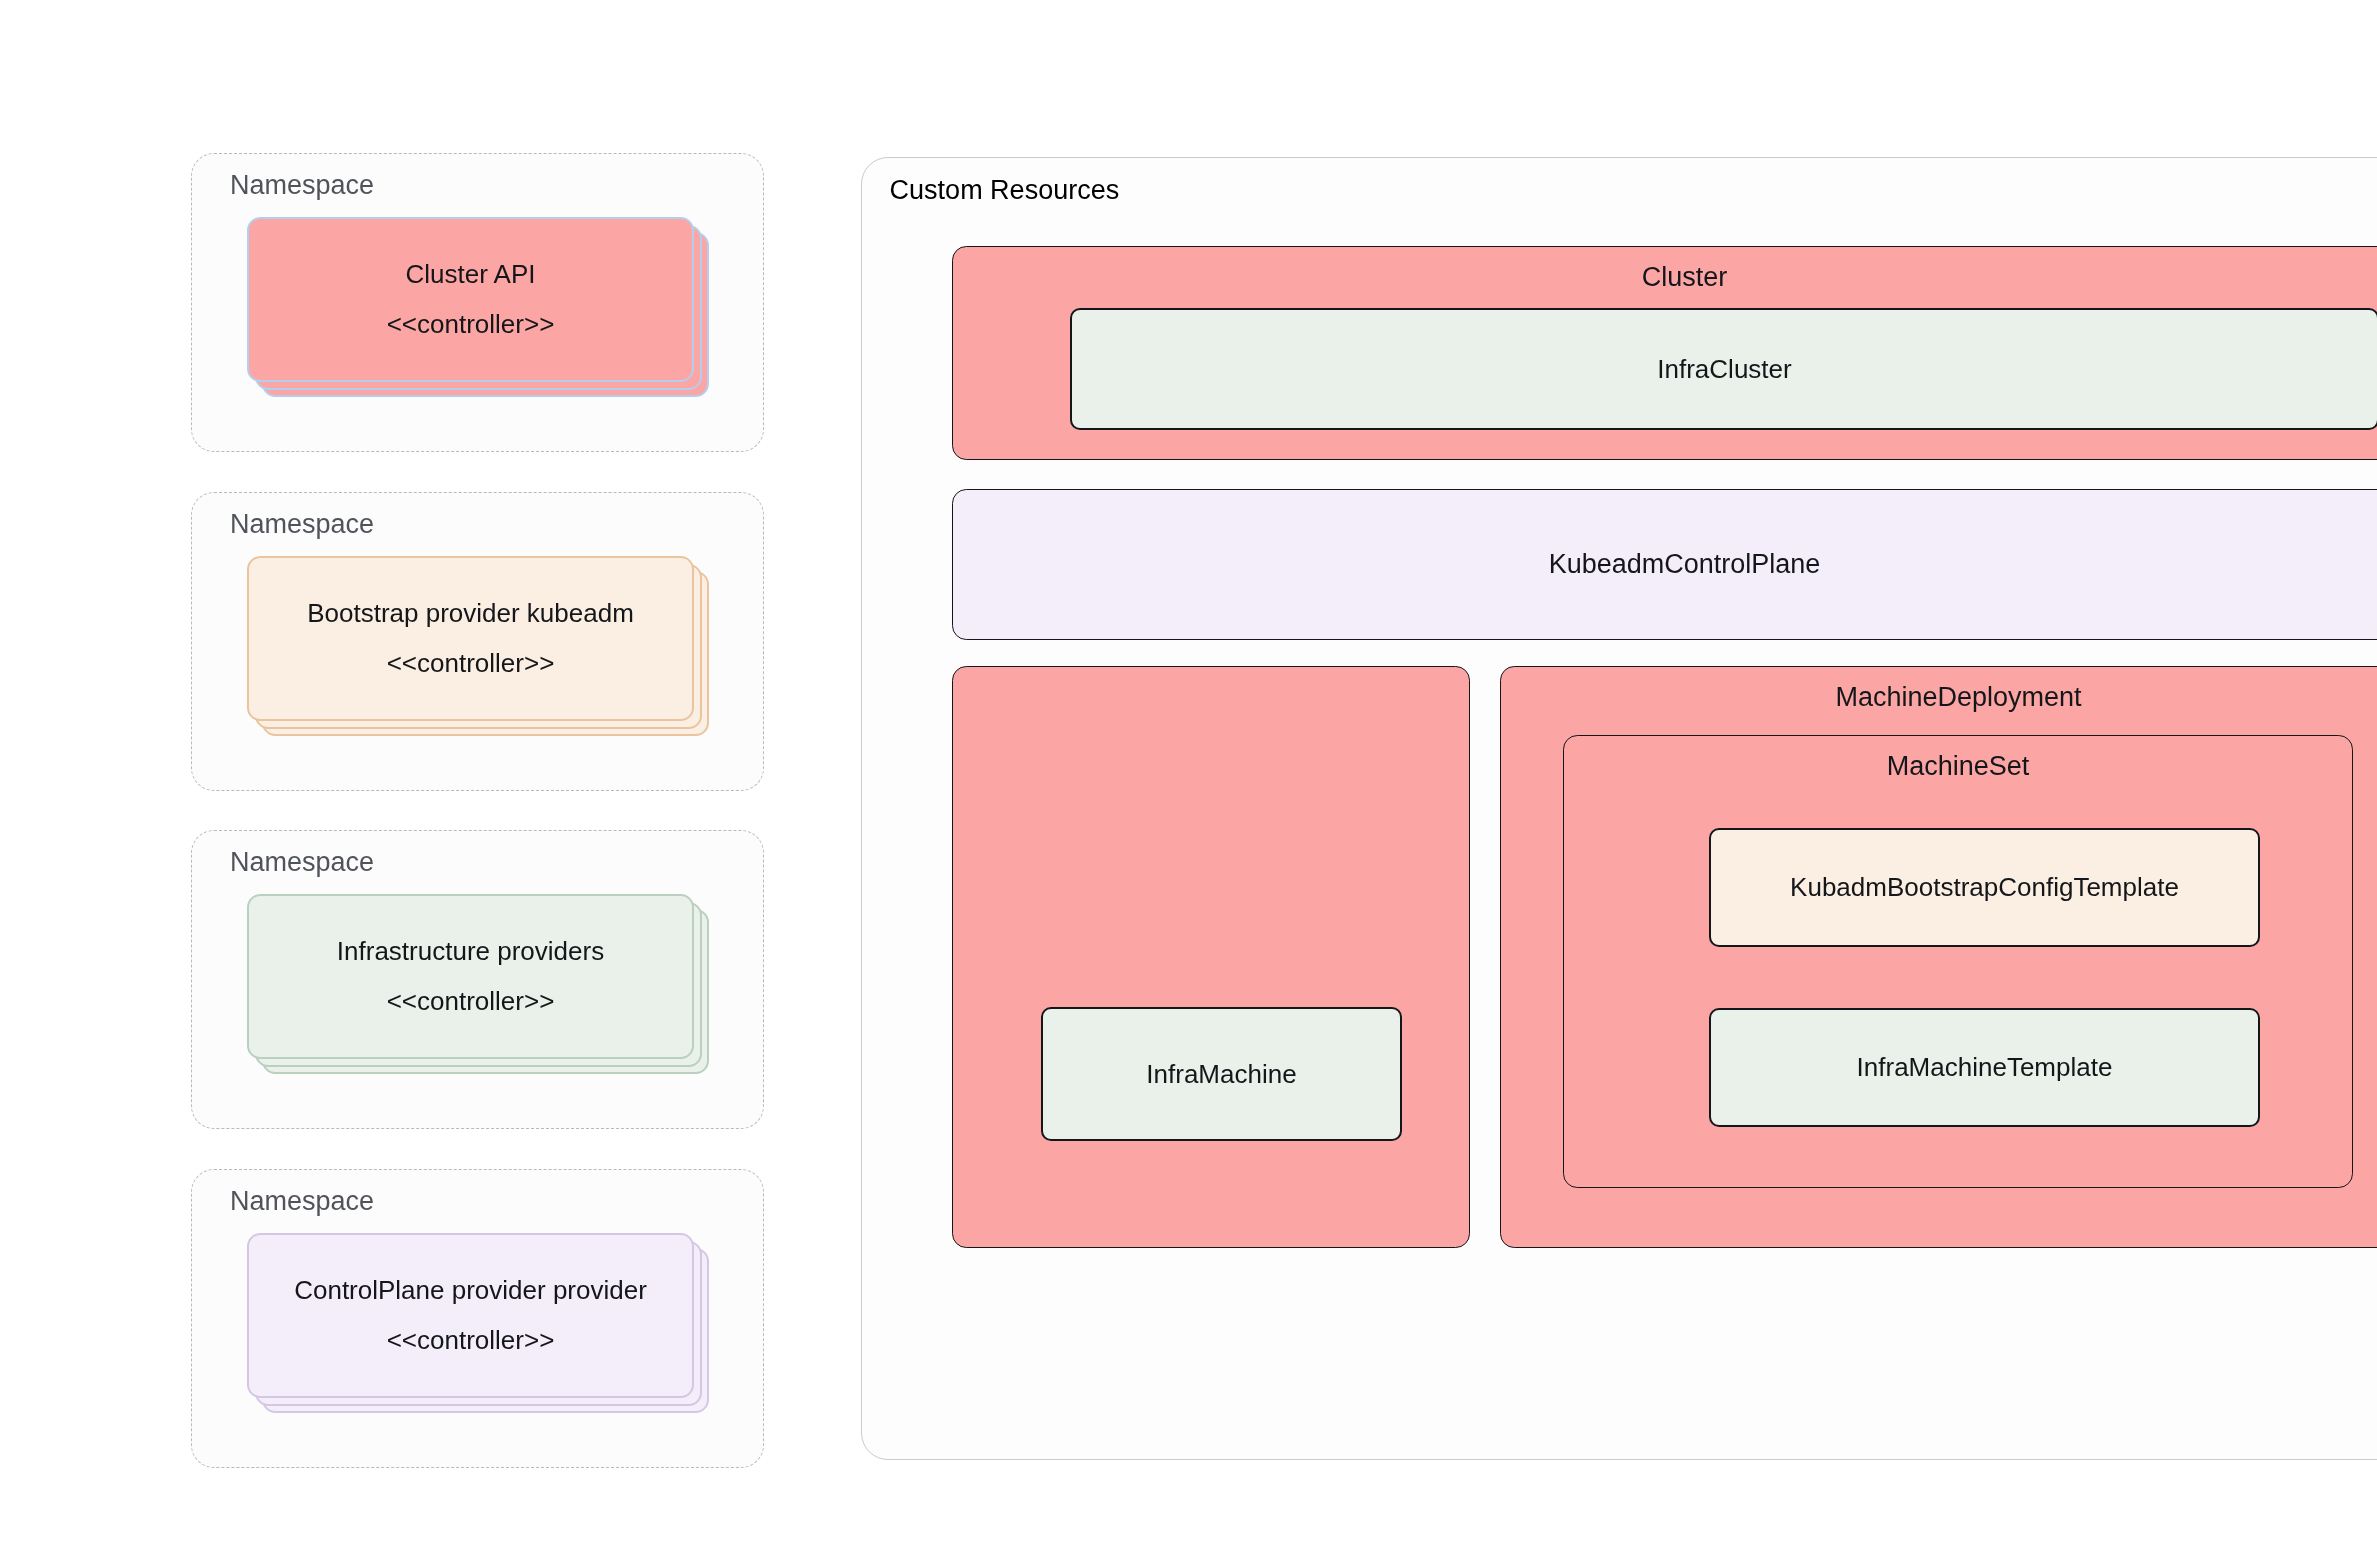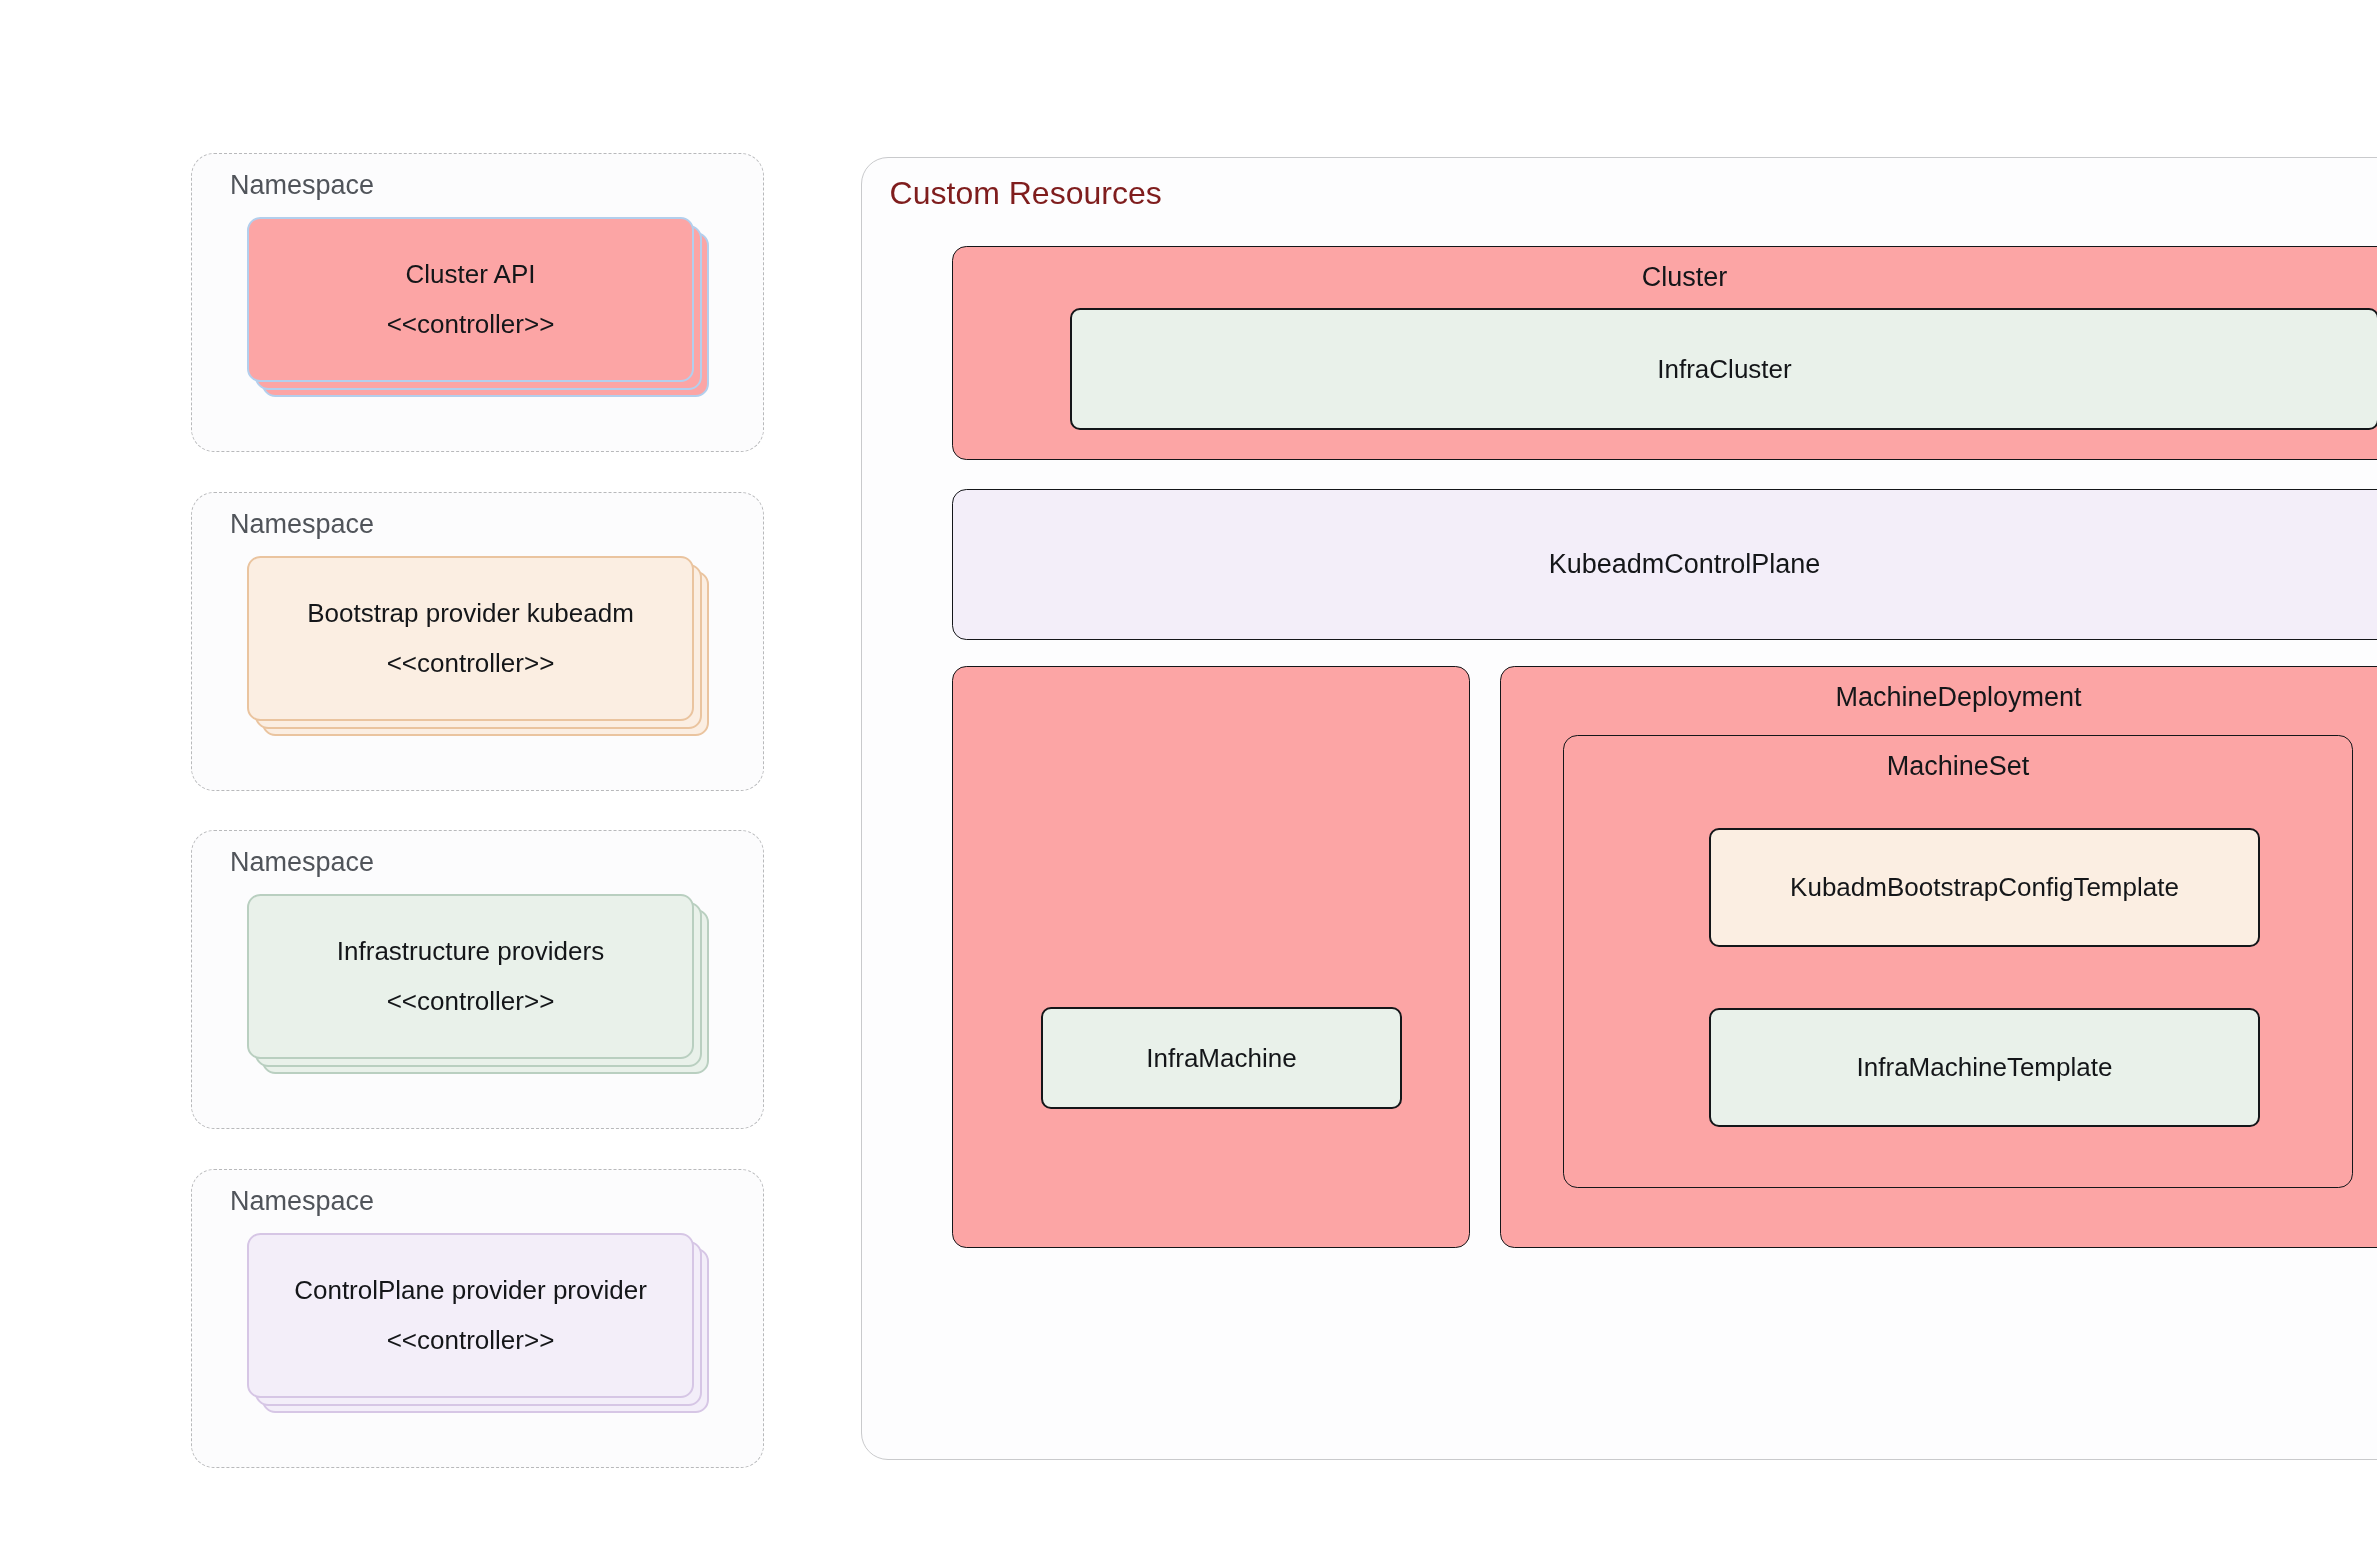--- a/index.html
+++ b/index.html
@@ -60,21 +60,21 @@
   .panel {
     position: absolute;
     left: 861px; top: 157px; width: 1672px; height: 1303px;
     box-sizing: border-box;
     border: 1.9px solid #c9cacc;
     border-radius: 27px;
     background: #fdfdfe;
   }
   .panel-label {
     position: absolute; left: 27.6px; top: 17px;
-    font-size: 32px; color: #7f1d1d;
+    font-size: 27px; color: #000000;
   }
 
   .crbox {
     position: absolute;
     box-sizing: border-box;
     border: 1.9px solid;
     border-radius: 14.3px;
   }
   .box-title {
     position: absolute; top: 15px; left: 0; right: 0;
@@ -90,21 +90,21 @@
   }
 
   
   .cluster        { left: 90px;  top: 88px;  width: 1465px; height: 214px; }
   .infra-cluster  { left: 92px;  top: 61px;  width: 1309px; height: 122px; }
   .kcp            { left: 90px;  top: 331px;  width: 1465px; height: 151px;
                     display: flex; align-items: center; justify-content: center;
                     font-size: 27px; }
   .machine        { left: 90px;  top: 508px; width: 518px; height: 582px; }
   .kbc            { left: 63px;  top: 160px;  width: 361px;  height: 119px; }
-  .im             { left: 63px;  top: 340px;  width: 361px;  height: 102px; }
+  .im             { left: 63px;  top: 340px;  width: 361px;  height: 134px; }
   .md             { left: 638px; top: 508px; width: 917px; height: 582px; }
   .ms             { left: 62px;  top: 68px;  width: 790px; height: 453px; }
   .kbct           { left: 120px;  top: 92px;  width: 551px; height: 119px; }
   .imt            { left: 120px;  top: 272px;  width: 551px; height: 119px; }
 </style>
 </head>
 <body>
 
 <div>
 

